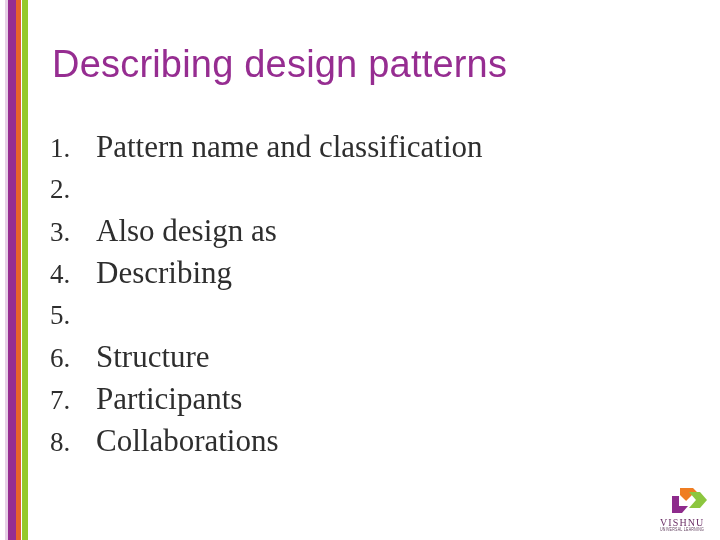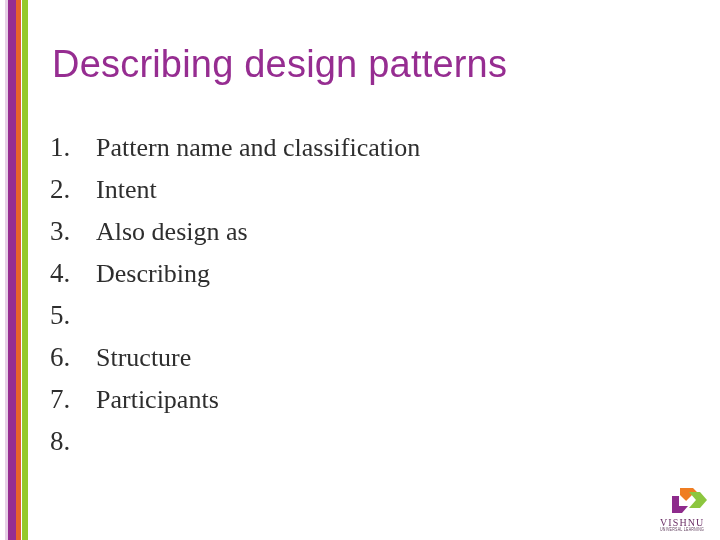--- a/index.html
+++ b/index.html
@@ -81,21 +81,21 @@
   .list-marker {
     width: 46px;
     flex: 0 0 46px;
     text-align: left;
     font-family: "Liberation Serif", serif;
     font-size: 27px;
     color: #2e2e2e;
   }
   .list-text {
     font-family: "Liberation Serif", serif;
-    font-size: 26px;
+    font-size: 31px;
     color: #2e2e2e;
     white-space: nowrap;
   }
 
   
   .logo-block {
     position: absolute;
     left: 660px;
     top: 484px;
     width: 58px;
@@ -144,21 +144,20 @@
 
   <ol class="content-list">
 
     <li class="list-row">
       <span class="list-marker">1.</span>
       <span class="list-text">Pattern name and classification</span>
     </li>
 
     <li class="list-row">
       <span class="list-marker">2.</span>
-      <span class="list-text">Intent</span>
     </li>
 
     <li class="list-row">
       <span class="list-marker">3.</span>
       <span class="list-text">Also design as</span>
     </li>
 
     <li class="list-row">
       <span class="list-marker">4.</span>
       <span class="list-text">Describing</span>
@@ -173,20 +172,21 @@
       <span class="list-text">Structure</span>
     </li>
 
     <li class="list-row">
       <span class="list-marker">7.</span>
       <span class="list-text">Participants</span>
     </li>
 
     <li class="list-row">
       <span class="list-marker">8.</span>
+      <span class="list-text">Collaborations</span>
     </li>
 
   </ol>
 
   <div class="logo-block">
     <svg class="logo-mark" viewBox="0 0 44 32">
 
       <path d="M13 4 L26 4 L33 11 L25 11 L19 17 L13 11 Z" fill="#ef7d22"></path>
 
       <path d="M5 12 L12 12 L12 22 L21 22 L15 29 L5 29 Z" fill="#8e2b8c"></path>

